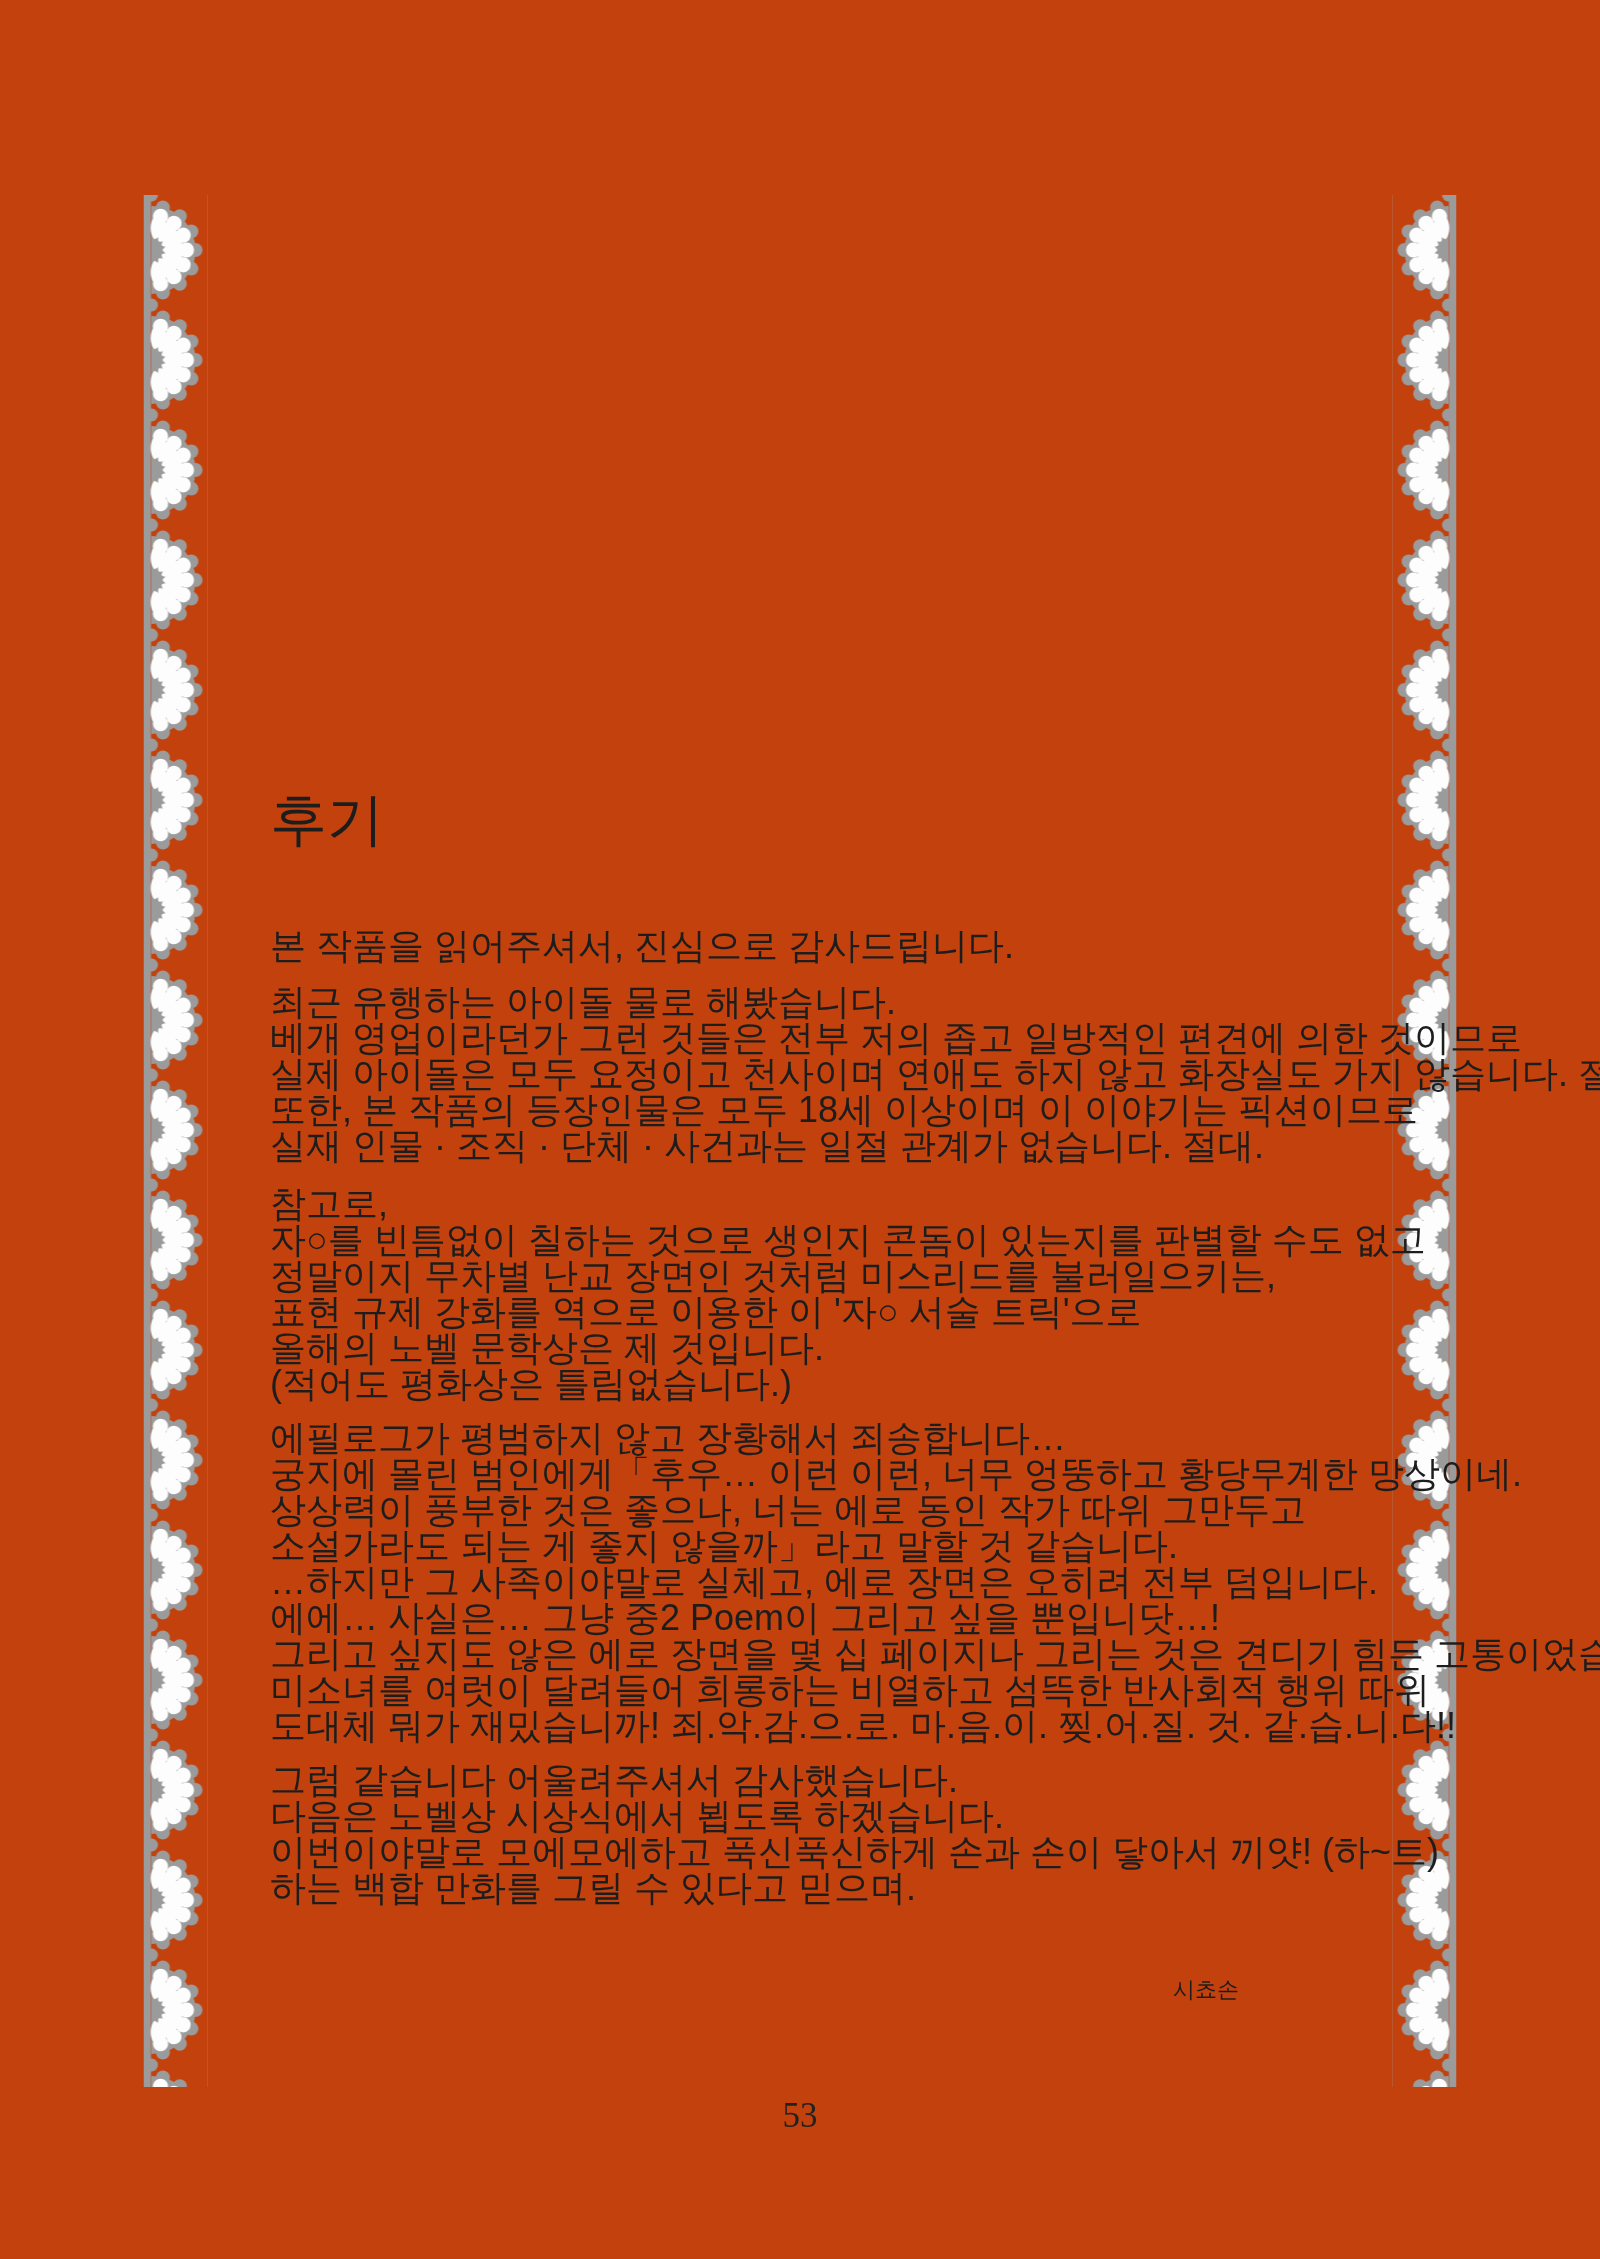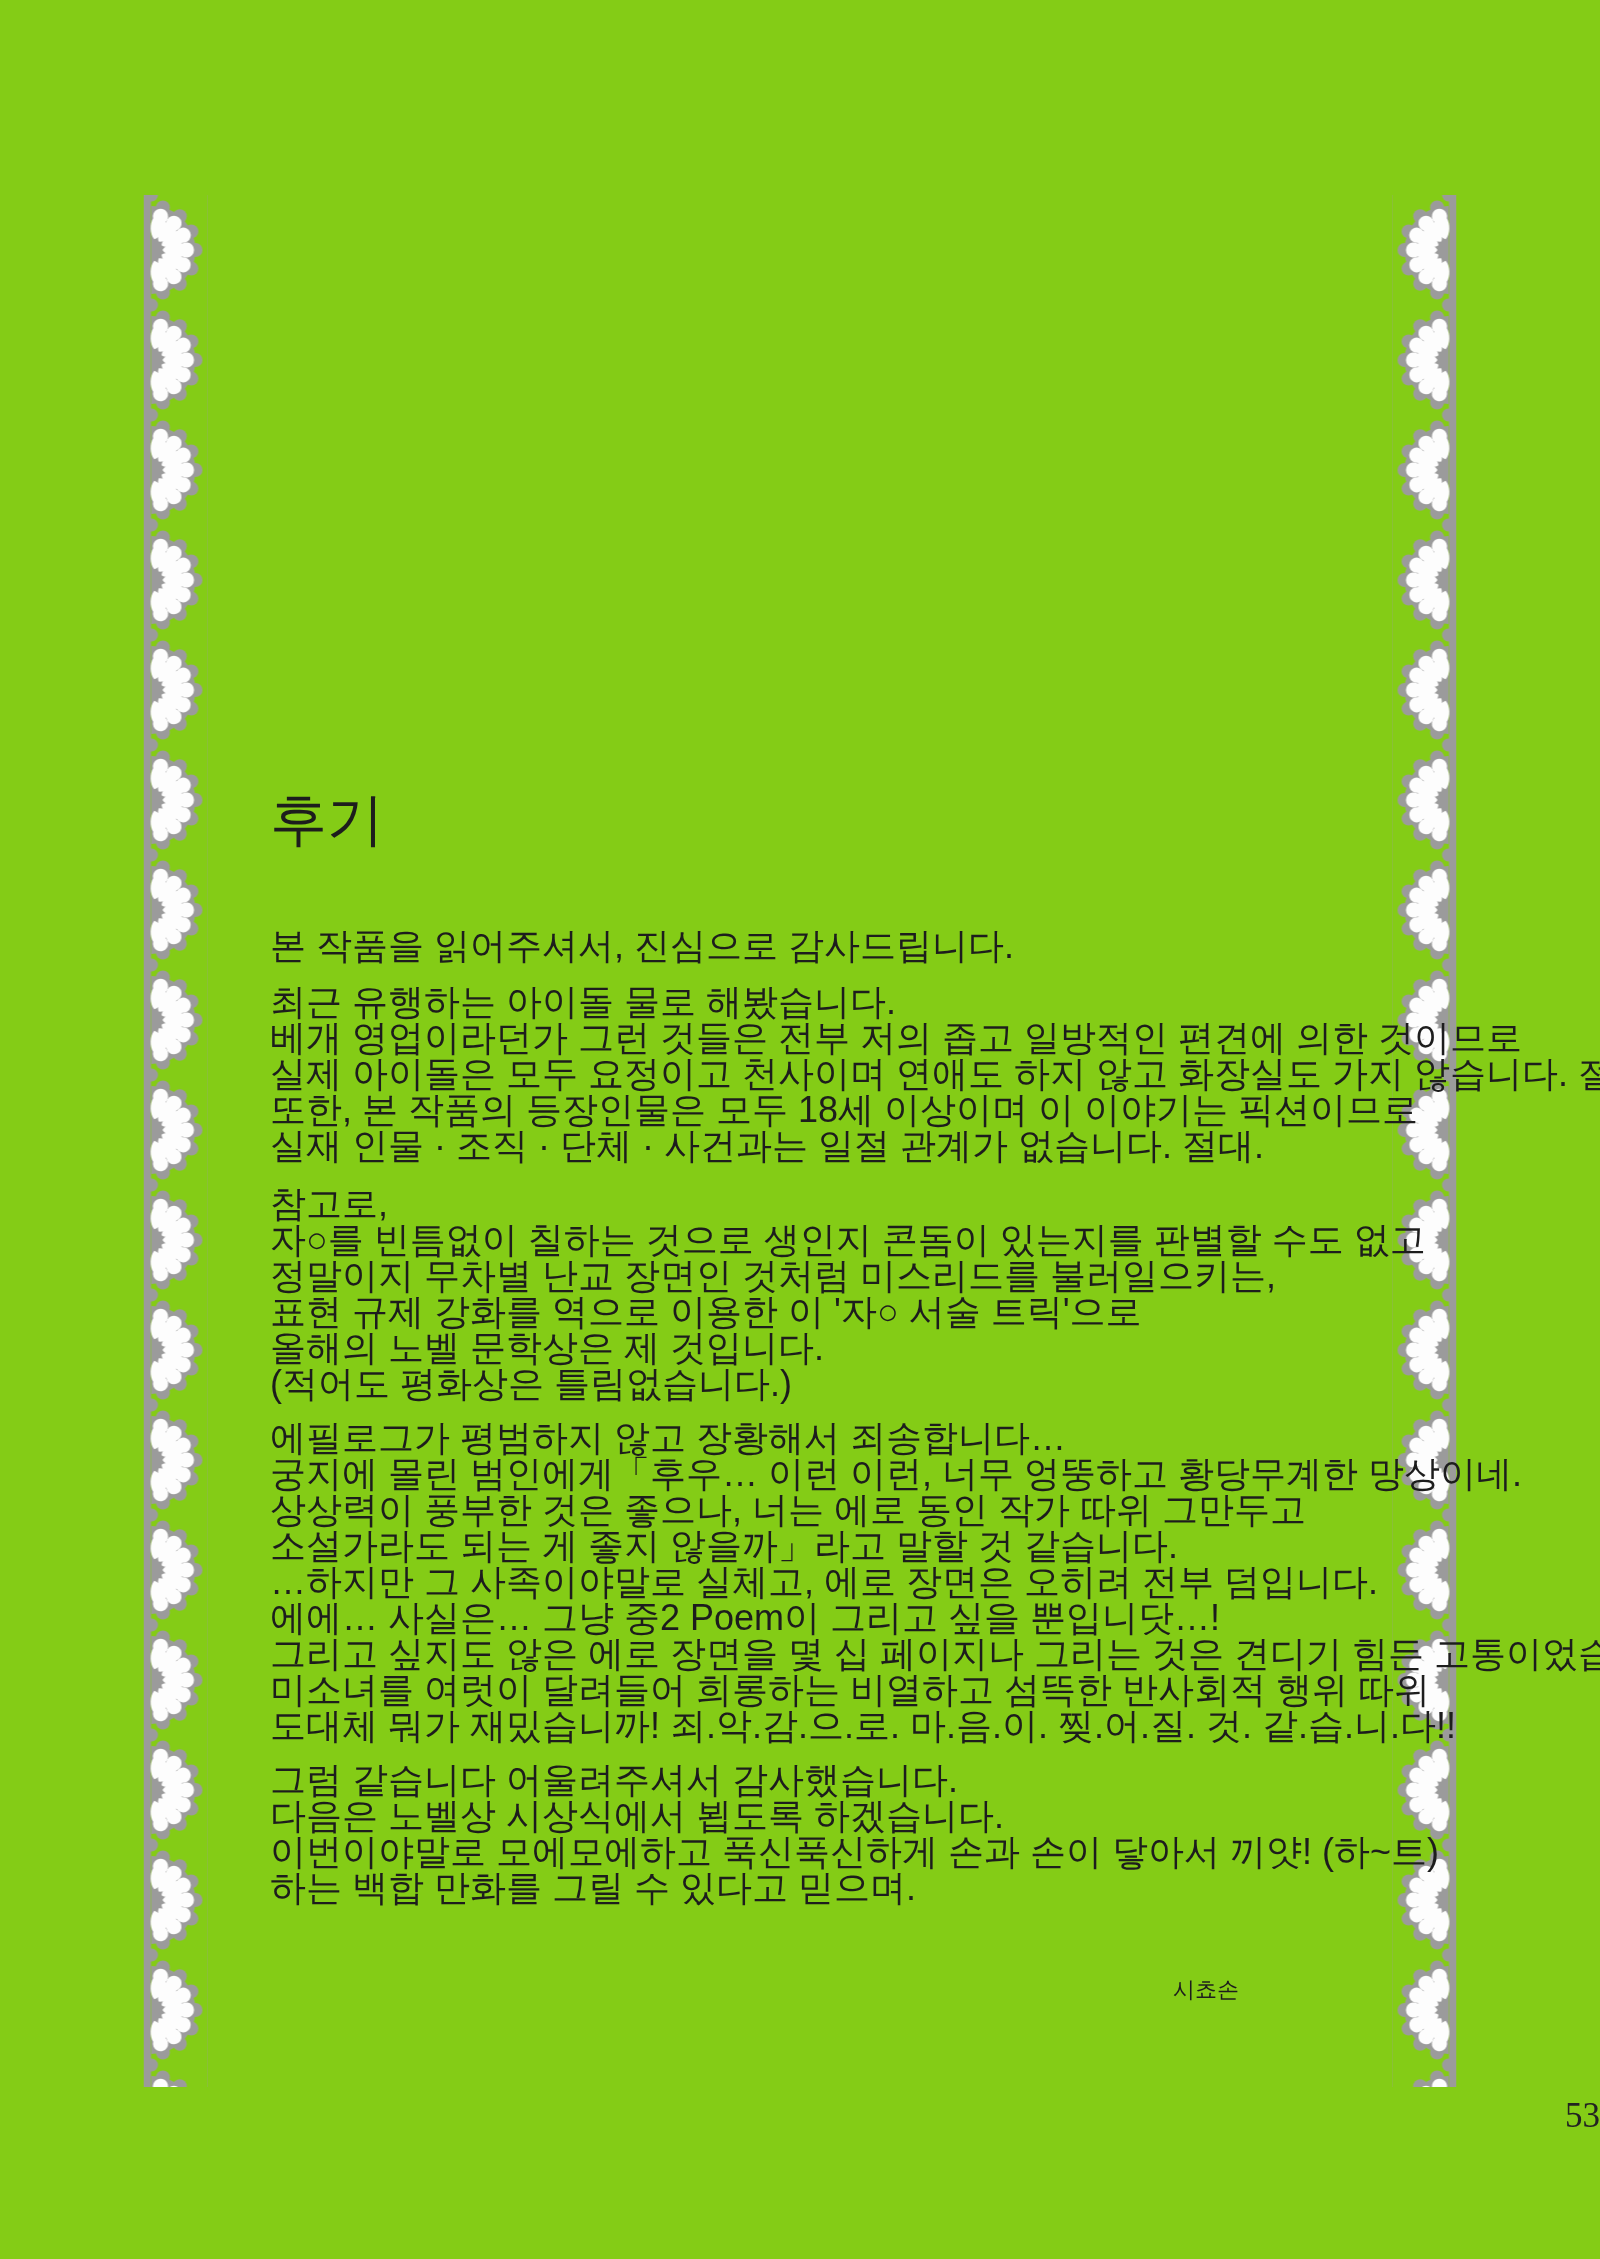--- a/index.html
+++ b/index.html
@@ -4,21 +4,21 @@
 <style>
   html, body {
     margin: 0;
     padding: 0;
     background: #ffffff;
   }
   .page {
     position: relative;
     width: 1600px;
     height: 2259px;
-    background: #84cc16;
+    background: #c2410c;
     overflow: hidden;
     font-family: "Liberation Sans", "DejaVu Sans", sans-serif;
     color: #1d1d1d;
   }
   .lace-layer {
     position: absolute;
     left: 0;
     top: 0;
     width: 1600px;
     height: 2259px;
@@ -51,21 +51,21 @@
     top: 1972px;
     font-size: 22px;
     line-height: 36px;
     white-space: pre;
   }
   .page-number {
     position: absolute;
     left: 0;
     top: 2096px;
     width: 1600px;
-    text-align: right;
+    text-align: center;
     font-family: "Liberation Serif", "DejaVu Serif", serif;
     font-size: 35px;
     line-height: 40px;
     color: #222222;
   }
 </style>
 </head>
 <body>
 
 <div class="page">

